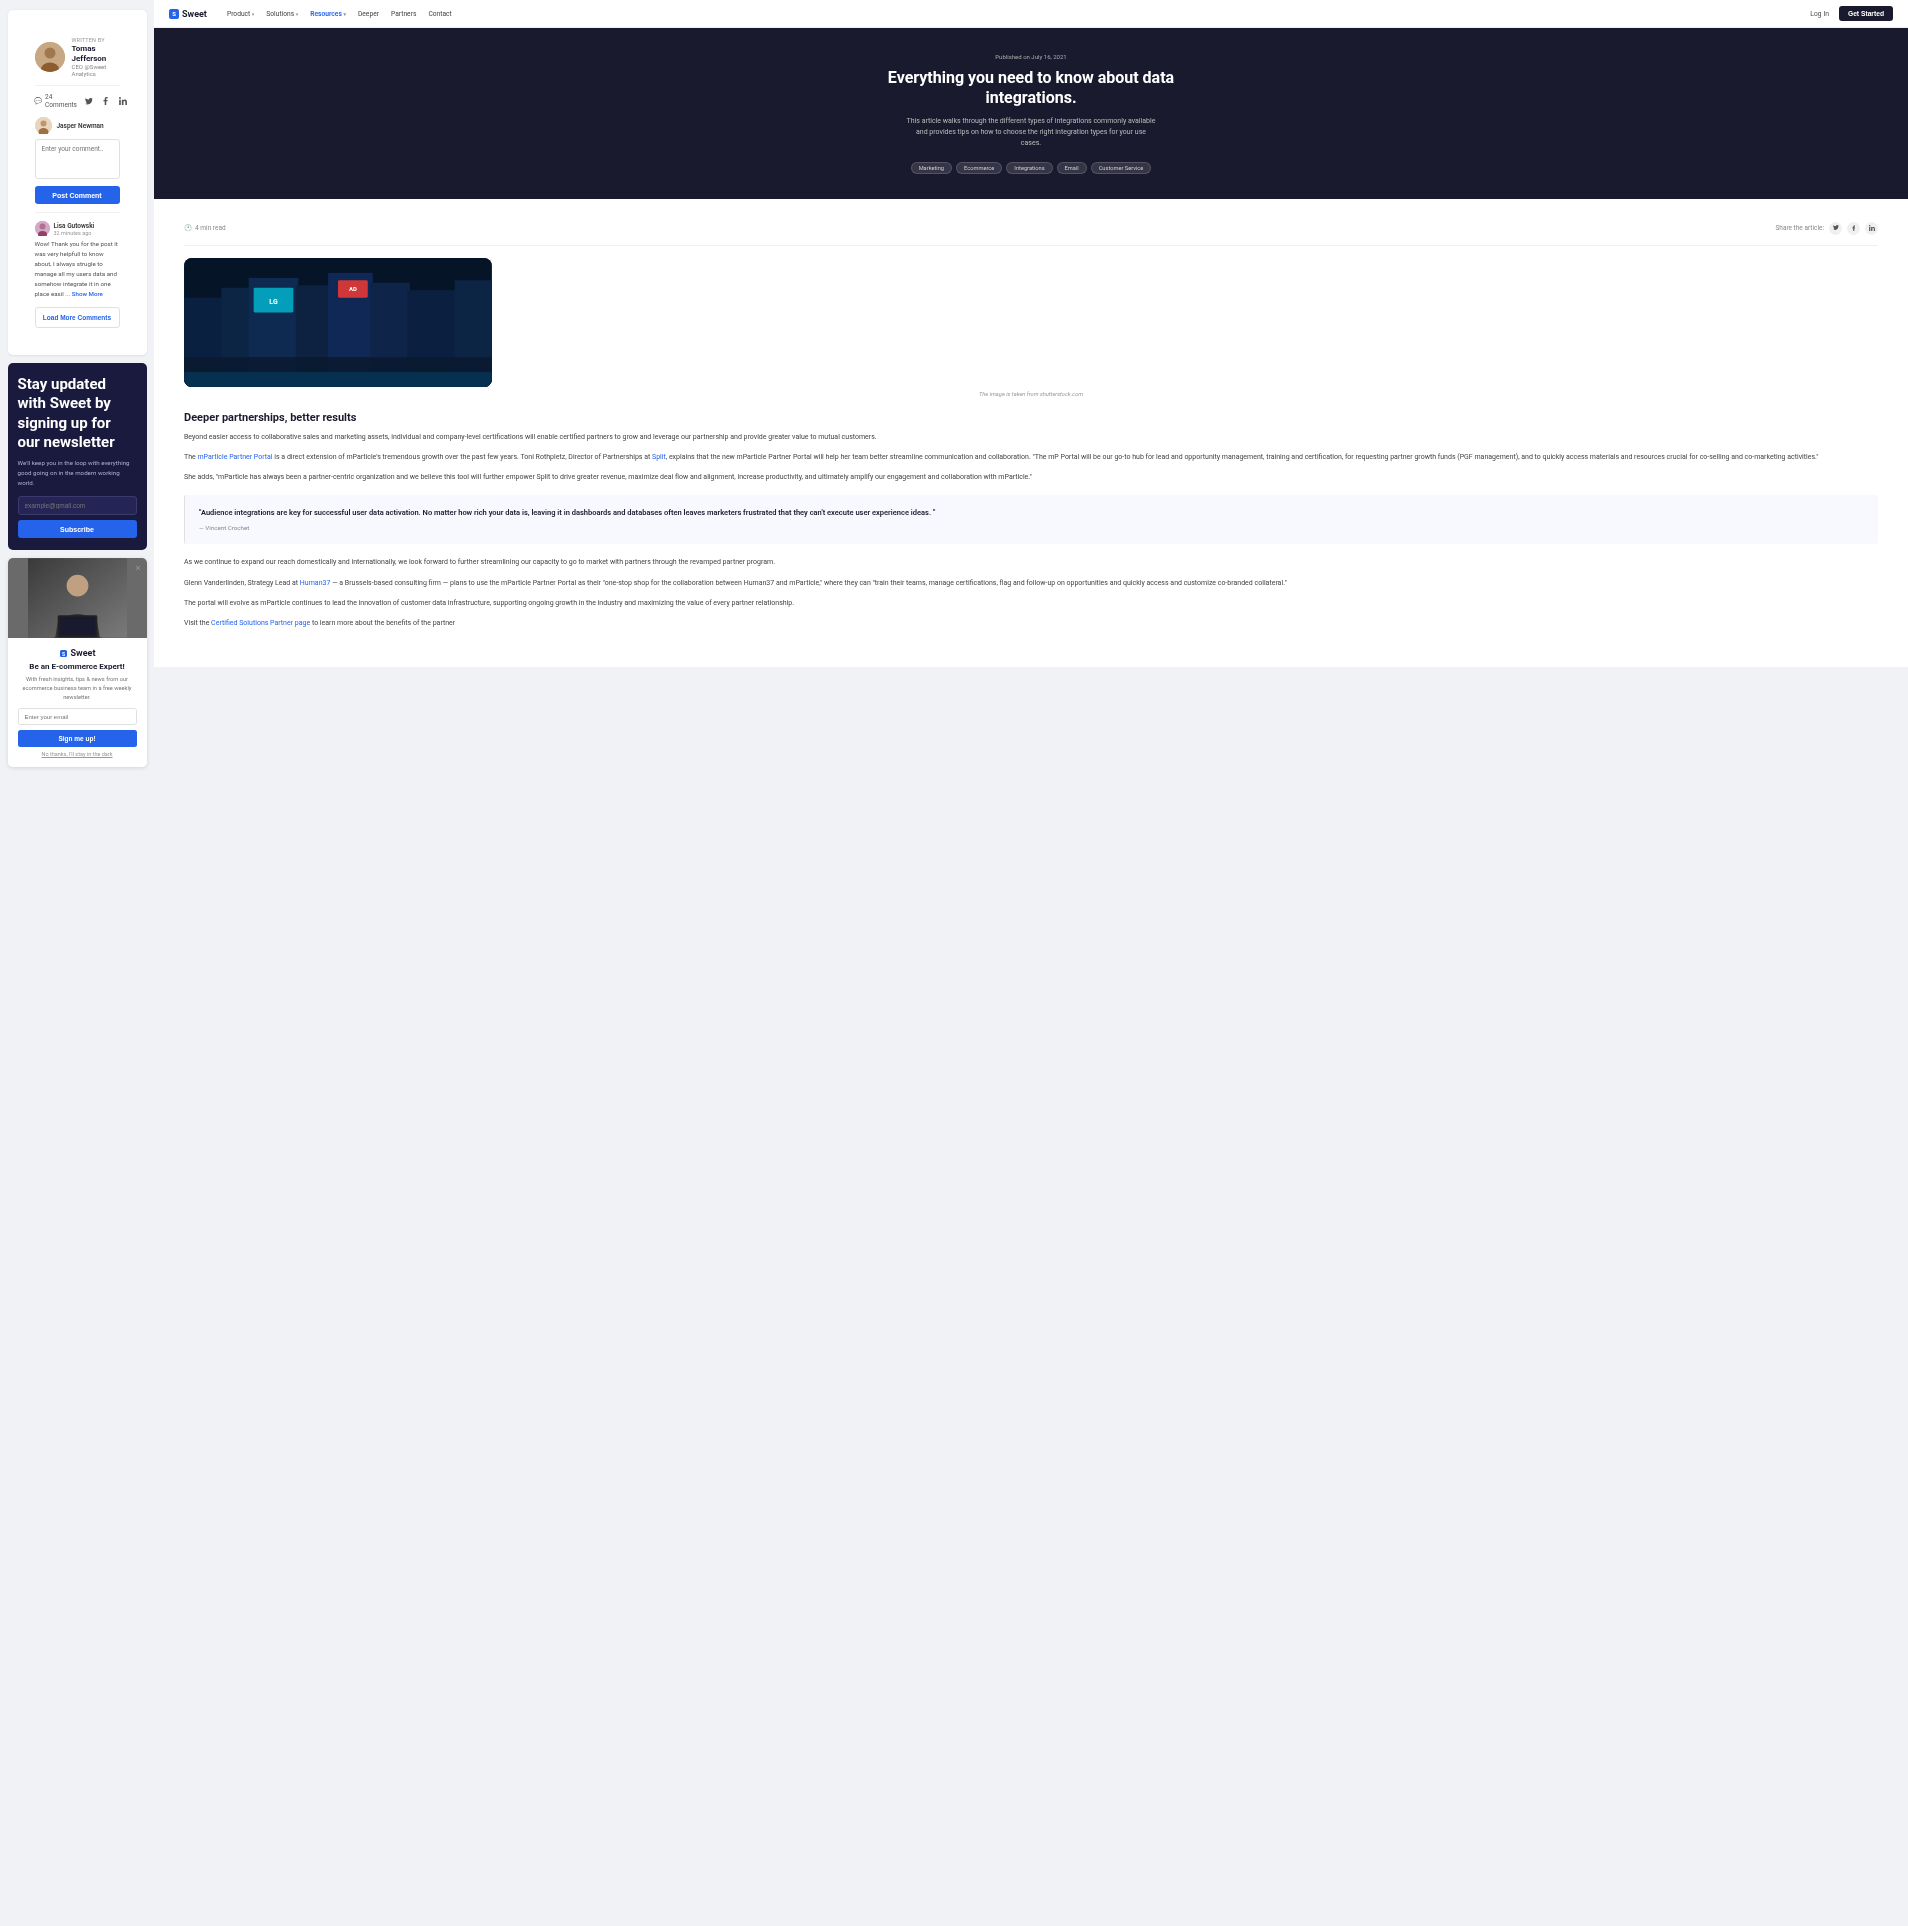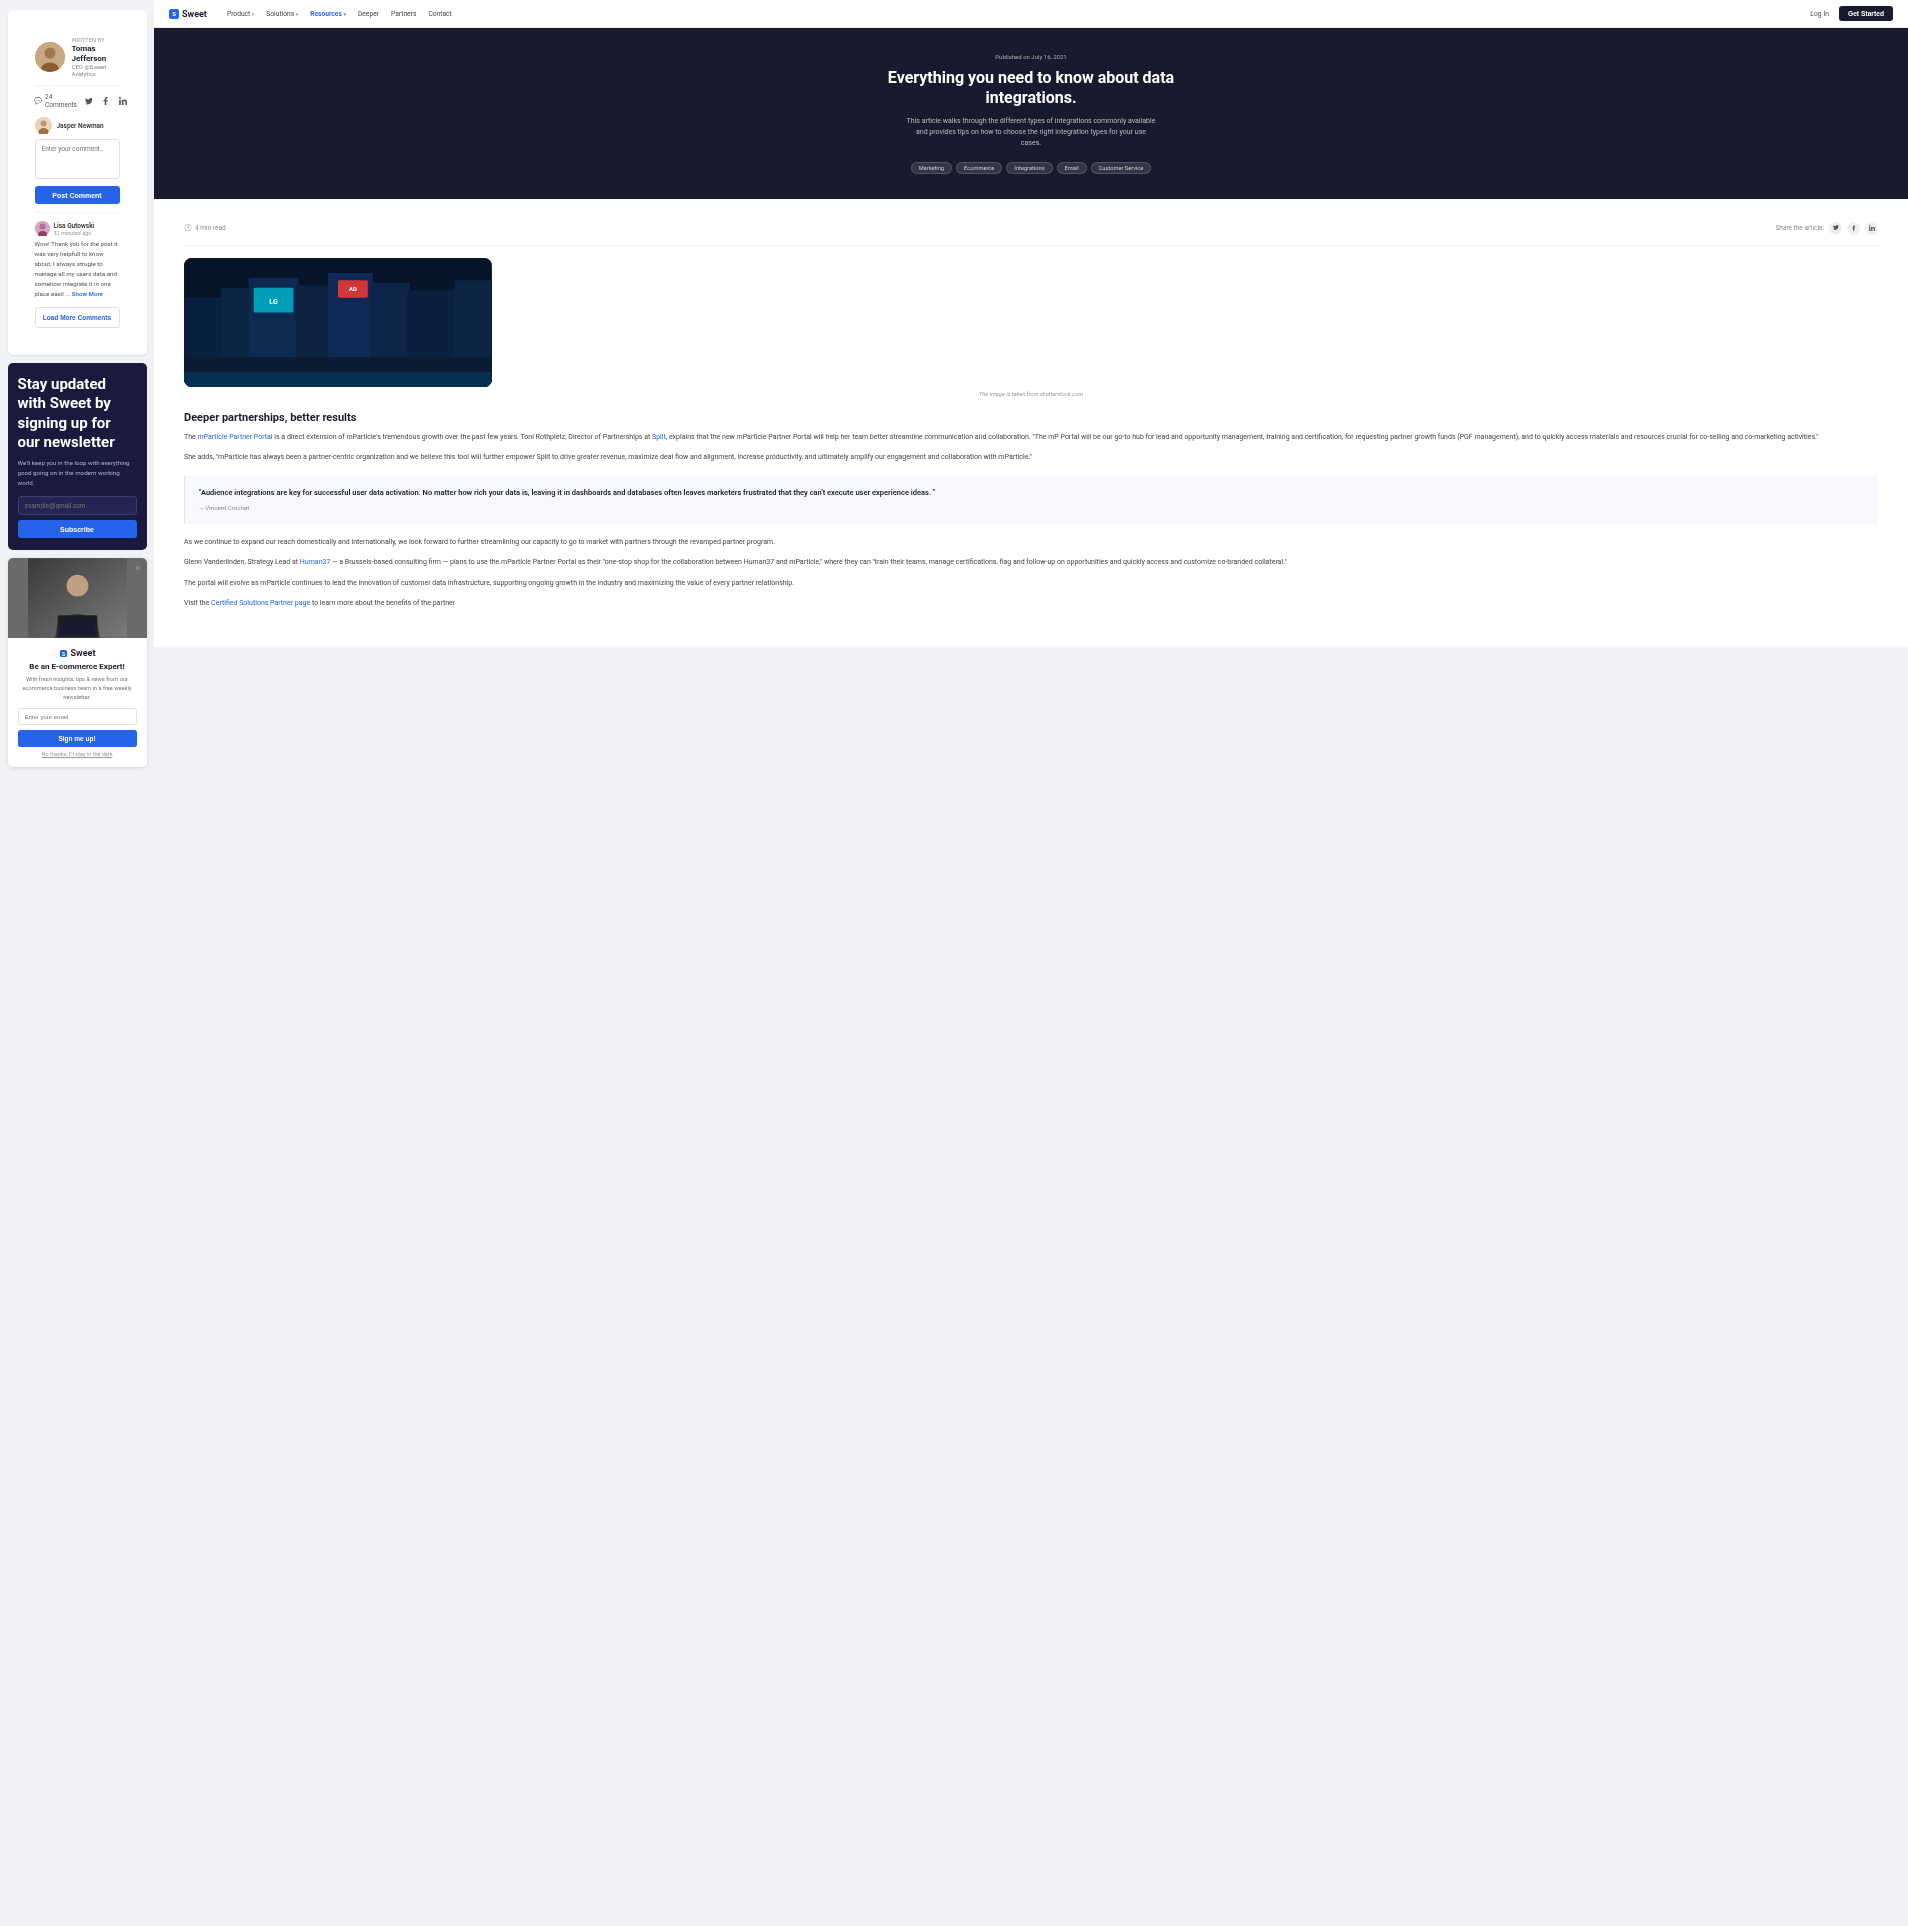--- a/index.html
+++ b/index.html
@@ -847,20 +847,21 @@
           <text x="340" y="67" font-size="12" fill="white" text-anchor="middle" font-weight="bold">AD</text>
 
           <rect x="0" y="200" width="620" height="60" fill="#0a1a30" opacity="0.9"></rect>
           <rect x="0" y="230" width="620" height="30" fill="rgba(0,100,150,0.3)"></rect>
         </svg>
       </div>
       <div class="image-caption">The image is taken from shutterstock.com</div>
     </div>
 
     <h2 class="article-section-title">Deeper partnerships, better results</h2>
+    <p class="article-para">Beyond easier access to collaborative sales and marketing assets, individual and company-level certifications will enable certified partners to grow and leverage our partnership and provide greater value to mutual customers.</p>
     <p class="article-para">
       The <a class="inline-link">mParticle Partner Portal</a> is a direct extension of mParticle's tremendous growth over the past few years. Toni Rothpletz, Director of Partnerships at <a class="inline-link">Split</a>, explains that the new mParticle Partner Portal will help her team better streamline communication and collaboration. "The mP Portal will be our go-to hub for lead and opportunity management, training and certification, for requesting partner growth funds (PGF management), and to quickly access materials and resources crucial for co-selling and co-marketing activities."
     </p>
     <p class="article-para">She adds, "mParticle has always been a partner-centric organization and we believe this tool will further empower Split to drive greater revenue, maximize deal flow and alignment, increase productivity, and ultimately amplify our engagement and collaboration with mParticle."</p>
 
     <div class="blockquote">
       <div class="blockquote-text">"Audience integrations are key for successful user data activation. No matter how rich your data is, leaving it in dashboards and databases often leaves marketers frustrated that they can't execute user experience ideas. "</div>
       <div class="blockquote-author">— Vincent Crochet</div>
     </div>
 

